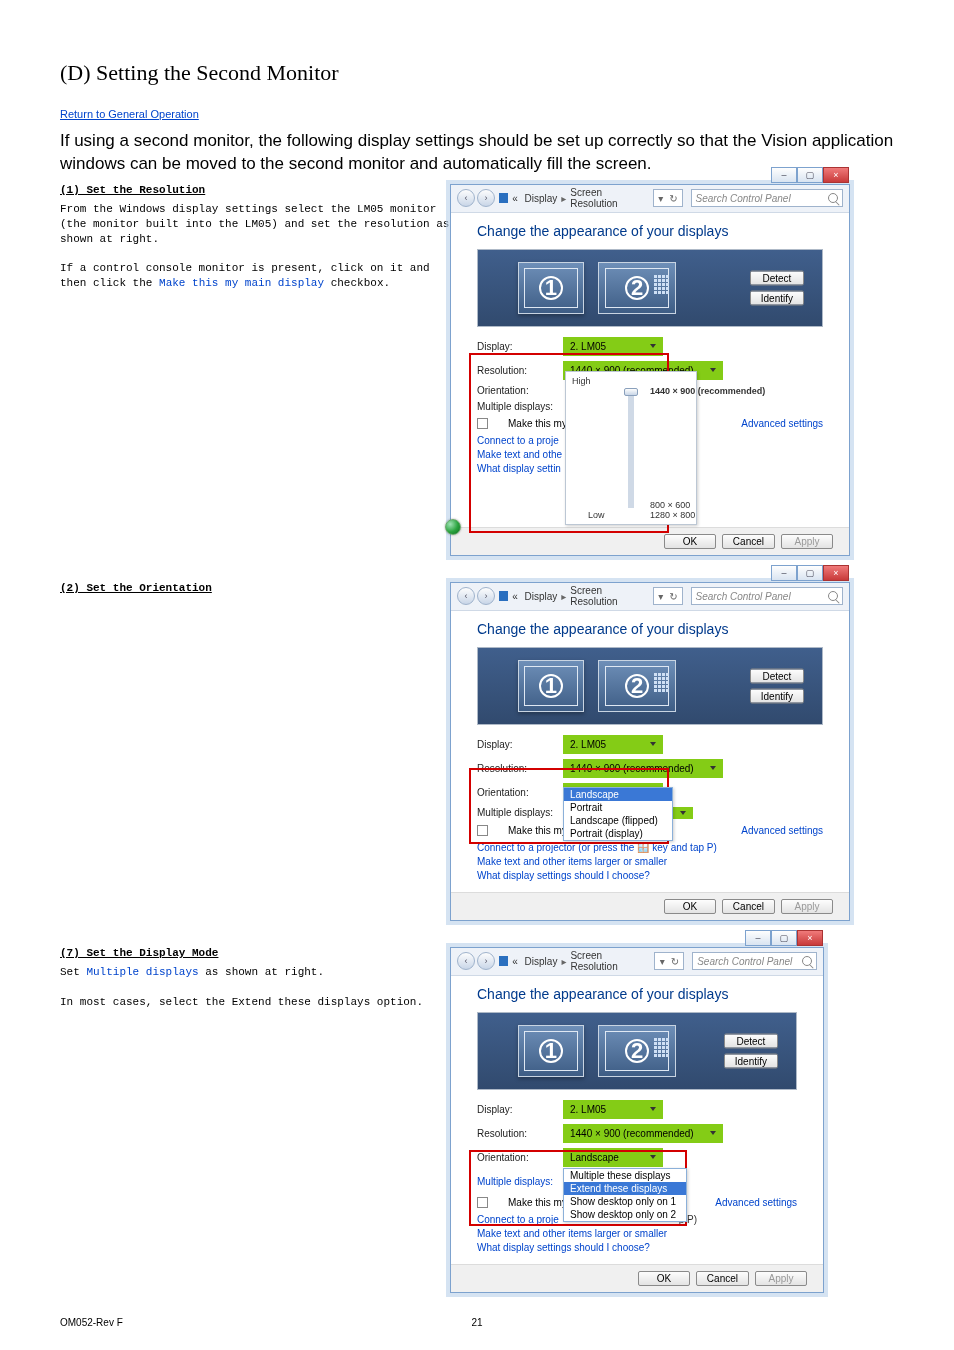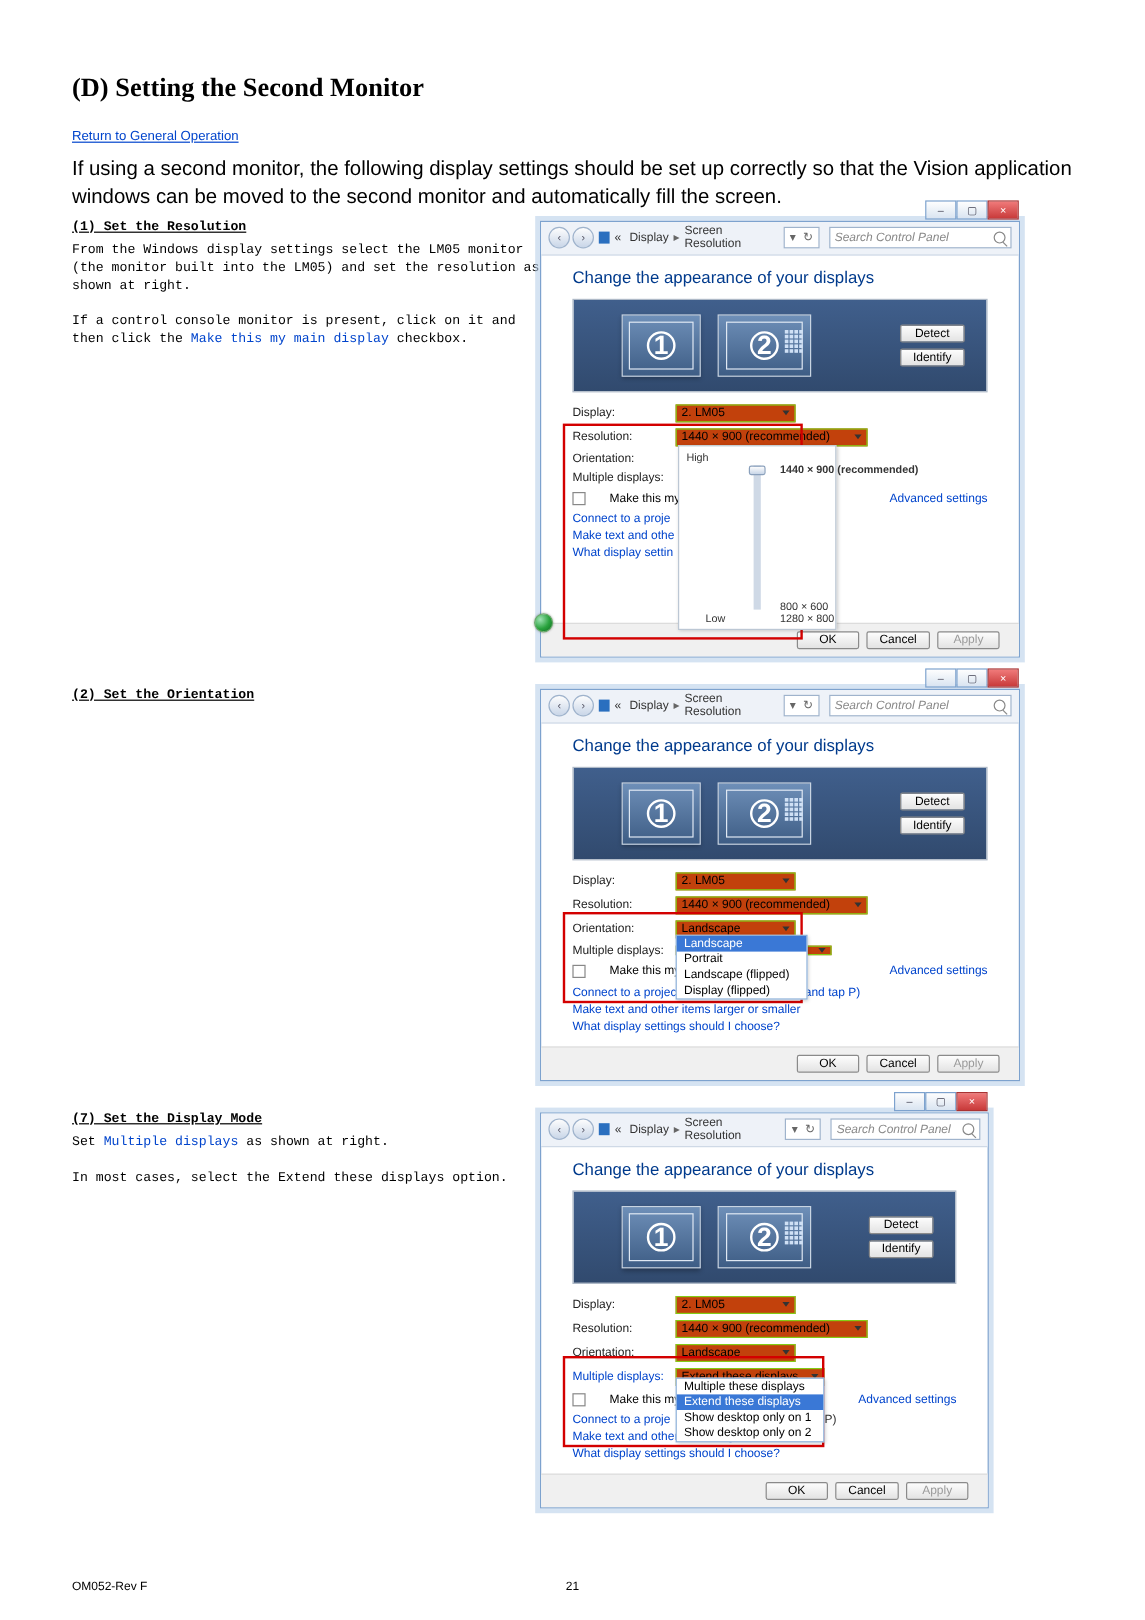--- a/index.html
+++ b/index.html
@@ -8,21 +8,21 @@
     height: 1350px;
     background: #fff;
     font-family: Arial, Helvetica, sans-serif;
     position: relative;
     color: #000;
   }
   .doc { padding: 60px 60px 40px 60px; }
   .page-title {
     font-family: "Times New Roman", serif;
     font-size: 22px;
-    font-weight: bold;
+    font-weight: normal;
     margin-bottom: 18px;
   }
   .rtn-link { font-size: 11px; color: #0044cc; text-decoration: underline; margin-bottom: 10px; display: inline-block; }
   .body-text { font-size: 17px; line-height: 1.35; margin-bottom: 8px; }
   .item-row { display: flex; align-items: flex-start; }
   .item-left { width: 390px; flex: 0 0 390px; font-family: Liberation Mono, monospace; }
   .item-image { flex: 0 0 auto; }
   .item-heading { font-size: 11px; font-weight: bold; text-decoration: underline; margin-bottom: 6px; }
   .sub-text { font-size: 11px; line-height: 1.35; }
   .sub-text .lk { color: #0044cc; }
@@ -71,21 +71,21 @@
   .mon .num {
     color:#fff; font-size:22px; font-weight:bold; width:24px; height:24px; border:2px solid #fff; border-radius:50%; display:flex; align-items:center; justify-content:center;
   }
   .mon.m2 .dots { position:absolute; right:3px; top:50%; transform:translateY(-50%); width:18px; height:26px; display:grid; grid-template-columns:repeat(4,3px); grid-template-rows:repeat(5,3px); gap:1px; }
   .mon.m2 .dots i { background:#cfe0f5; width:3px; height:3px; display:block; }
   .side-btns { position:absolute; right:18px; top:50%; transform:translateY(-50%); display:flex; flex-direction:column; gap:5px; }
   .gbtn { font-size:10px; padding:1px 10px; border:1px solid #8a8a8a; background:linear-gradient(#fdfdfd,#e3e3e3); border-radius:2px; min-width:52px; text-align:center; }
   .gbtn.disabled { color:#9a9a9a; }
   .form-row { display:flex; align-items:center; font-size:10px; margin-bottom:5px; }
   .form-label { width:86px; color:#222; }
-  .sel { border:1px solid #84cc16; padding:1px 4px; background:#c2410c; display:flex; align-items:center; justify-content:space-between; gap:4px; }
+  .sel { border:3px solid #84cc16; padding:1px 4px; background:#84cc16; display:flex; align-items:center; justify-content:space-between; gap:4px; }
   .sel .tri { width:0;height:0;border-left:3px solid transparent;border-right:3px solid transparent;border-top:4px solid #333; }
   .sel.sm { width:100px; }
   .sel.md { width:160px; }
   .sel.lg { width:160px; }
   .check-row { font-size:10px; margin:6px 0; display:flex; align-items:flex-end; gap:20px; }
   .chk { width:11px; height:11px; border:1px solid #888; background:#fff; }
   .adv-link { color:#0044cc; font-size:10px; float:right; }
   .links { font-size:10px; margin-top:4px; }
   .links div { margin:3px 0; color:#0044cc; }
   .btn-row { background:#f0f0f0; border-top:1px solid #dcdcdc; padding:6px 16px; display:flex; justify-content:flex-end; gap:6px; }
@@ -355,21 +355,21 @@
             <div>Make text and other items larger or smaller</div>
             <div>What display settings should I choose?</div>
           </div>
 
           <div class="redbox" style="left:18px; top:157px; width:200px; height:76px;"></div>
 
           <div class="dropdown-panel" style="left:112px; top:176px; width:110px;">
             <div class="opt hl">Landscape</div>
             <div class="opt">Portrait</div>
             <div class="opt">Landscape (flipped)</div>
-            <div class="opt">Display (flipped)</div>
+            <div class="opt">Portrait (display)</div>
           </div>
         </div>
         <div class="btn-row">
           <div class="gbtn">OK</div>
           <div class="gbtn">Cancel</div>
           <div class="gbtn disabled">Apply</div>
         </div>
       </div>
     </div>
   </div>

